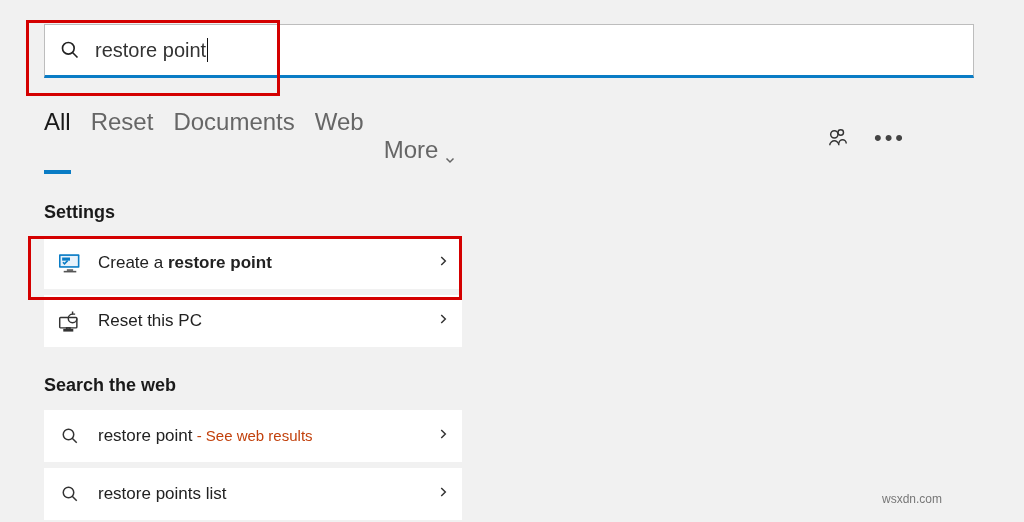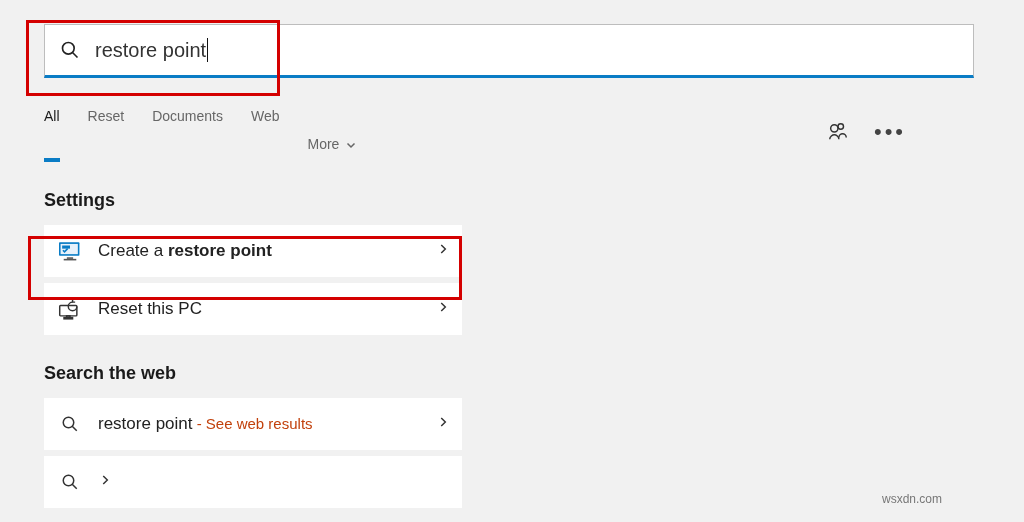--- a/index.html
+++ b/index.html
@@ -61,22 +61,22 @@
   .hl-result { left: 28px; top: 236px; width: 434px; height: 64px; }
 
   
   .tabs-row {
     display: flex;
     align-items: center;
     margin-top: 24px;
   }
   .tabs {
     display: flex;
-    gap: 28px;
-    font-size: 14px;
+    gap: 20px;
+    font-size: 24px;
     color: #666;
   }
   .tab {
     padding: 6px 0 10px 0;
     cursor: pointer;
   }
   .tab.active {
     color: #1a1a1a;
     font-weight: 400;
     border-bottom: 4px solid #0a7cc5;
@@ -263,20 +263,23 @@
       </span>
     </div>
 
     <div class="result-item">
       <span class="result-icon">
         <svg viewBox="0 0 24 24" width="18" height="18" fill="none" stroke="#333" stroke-width="2">
           <circle cx="10" cy="10" r="7"></circle>
             <line x1="21" y1="21" x2="15" y2="15"></line>
         </svg>
       </span>
+      <span class="result-label">
+        <span>restore points list</span><span class="bold"></span><span class="result-suffix"></span>
+      </span>
       <span class="result-chev">
         <svg viewBox="0 0 24 24" width="14" height="14" fill="none" stroke="#333" stroke-width="2.5">
             <polyline points="9 5 16 12 9 19"></polyline>
           </svg>
       </span>
     </div>
 
   </div>
 
   <div class="watermark">wsxdn.com</div>

